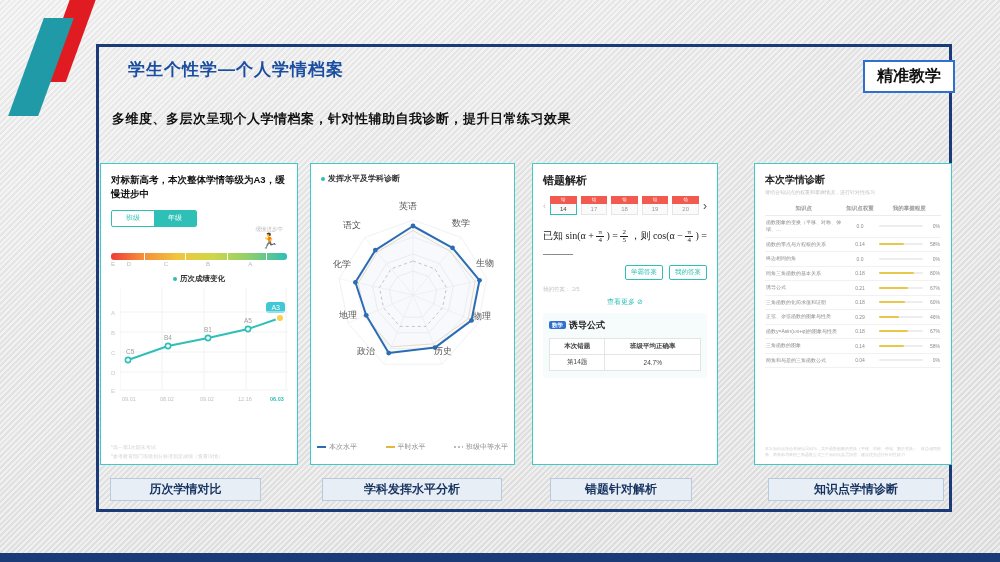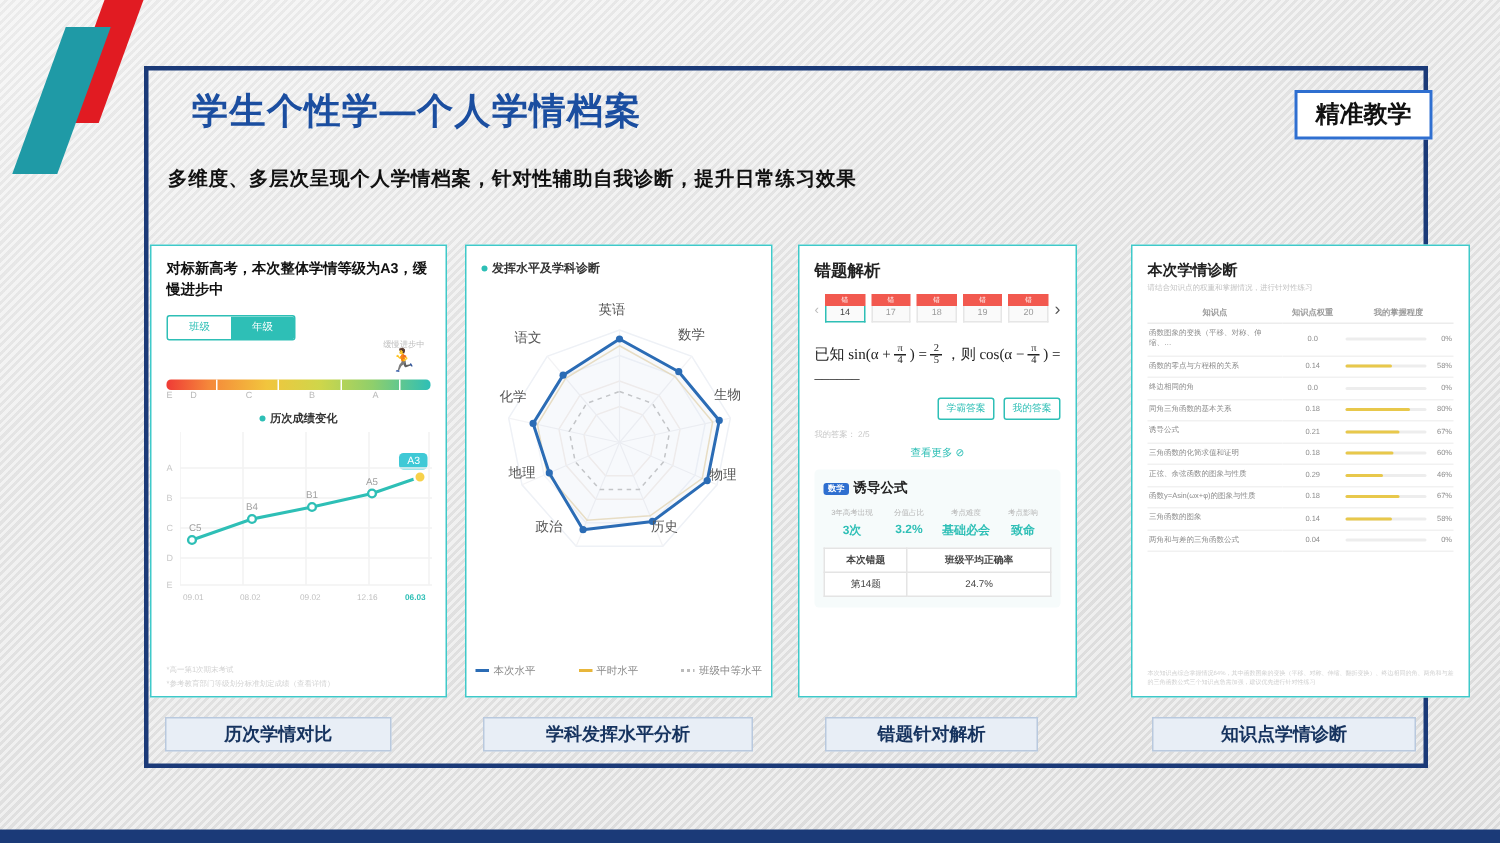--- a/index.html
+++ b/index.html
@@ -21,41 +21,41 @@
   .deco .bar{ position:absolute; width:26px; height:130px; transform:skewX(-20deg); }
   .deco .bar.red { background:#e11b22; left:58px; top:-18px; height:100px;}
   .deco .bar.teal{ background:#1f9aa6; left:26px; top:18px; height:98px; width:30px;}
   
   .frame{
     position:absolute; left:96px; top:44px; width:856px; height:468px;
     border:3px solid #1b3a78; background:transparent;
   }
   .title{
     position:absolute; left:128px; top:58px;
-    font-size:24px; font-weight:bold; color:#1b4ea0; letter-spacing:1px;
+    font-size:17px; font-weight:bold; color:#1b4ea0; letter-spacing:1px;
   }
   .subtitle{
     position:absolute; left:112px; top:110px;
     font-size:13px; font-weight:bold; color:#111; letter-spacing:.5px;
   }
   .badge-tr{
     position:absolute; right:45px; top:60px;
     border:2px solid #2f6fd0; background:#fff;
     padding:4px 12px; font-size:16px; font-weight:bold; color:#111;
   }
   
   .cards{ position:absolute; left:100px; top:163px; width:848px; height:305px; }
   .card{
     position:absolute; top:0; height:302px;
     border:1.5px solid #3fc9c9; background:#fff; overflow:hidden;
   }
   .card.c1{ left:0;   width:198px; }
   .card.c2{ left:210px;width:205px; }
   .card.c3{ left:432px;width:186px; }
-  .card.c4{ left:654px;width:226px; }
+  .card.c4{ left:654px;width:198px; }
   .card-inner{ padding:9px 10px; height:100%; position:relative; }
 
   
   .c1-head{ font-size:9.5px; font-weight:bold; color:#111; line-height:1.45; }
   .seg{ display:flex; margin-top:9px; width:86px; height:17px; border:1px solid #2ebfb6;border-radius:2px; overflow:hidden;}
   .seg div{ flex:1; font-size:7px; display:flex;align-items:center;justify-content:center; color:#2ebfb6;}
   .seg div.on{ background:#2ebfb6; color:#fff; }
   .runner{ position:absolute; right:14px; top:62px; text-align:center;}
   .runner .lbl{ font-size:5.5px; color:#bdbdbd; }
   .runner .ico{ font-size:15px; color:#2ebfb6; line-height:1;}
@@ -350,38 +350,20 @@
       </div>
       <div class="more">
         <span>查看更多</span>
         <span>⊘</span>
       </div>
 
       <div class="kpanel">
         <div class="ktitle">
           <span class="ktag">数学</span><span>诱导公式</span>
         </div>
-        <div class="kstats">
-          <div>
-            <div class="lab">3年高考出现</div>
-            <div class="val">3次</div>
-          </div>
-          <div>
-            <div class="lab">分值占比</div>
-            <div class="val">3.2%</div>
-          </div>
-          <div>
-            <div class="lab">考点难度</div>
-            <div class="val">基础必会</div>
-          </div>
-          <div>
-            <div class="lab">考点影响</div>
-            <div class="val">致命</div>
-          </div>
-        </div>
         <table class="ktable">
           <tbody>
               <tr>
             <th>本次错题</th>
             <th>班级平均正确率</th>
           </tr>
           <tr>
             <td>第14题</td>
             <td>24.7%</td>
           </tr>

